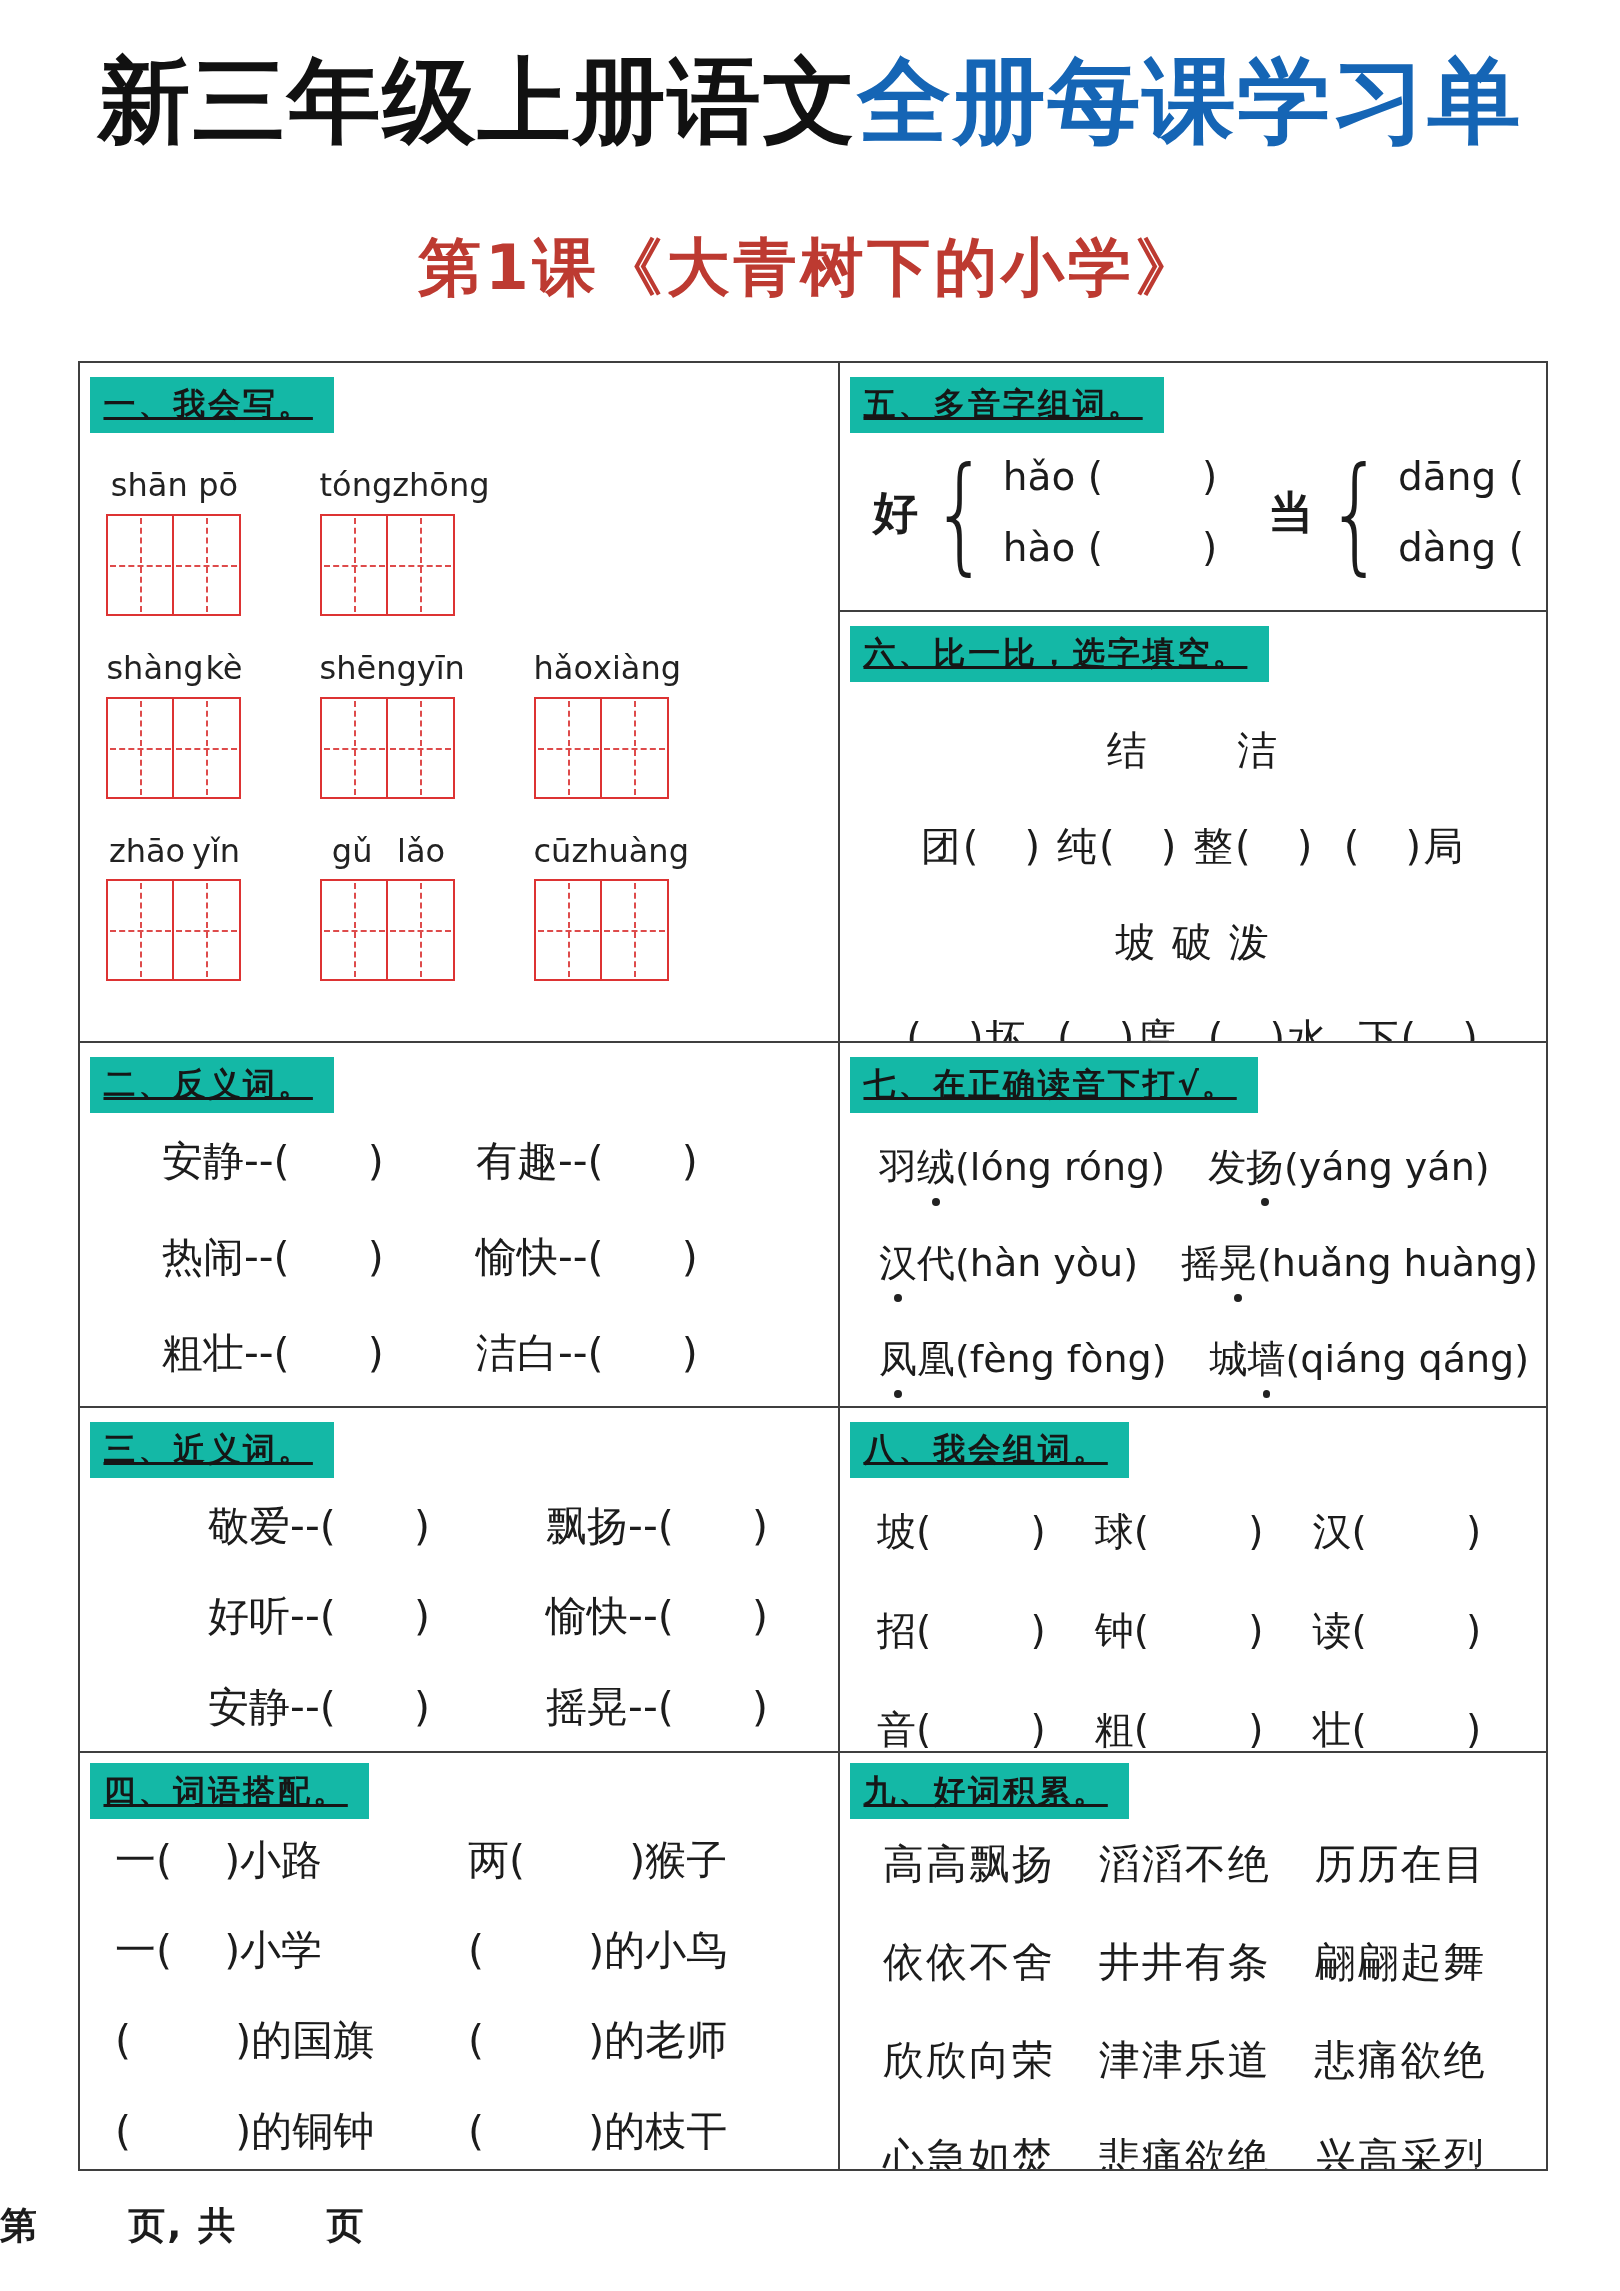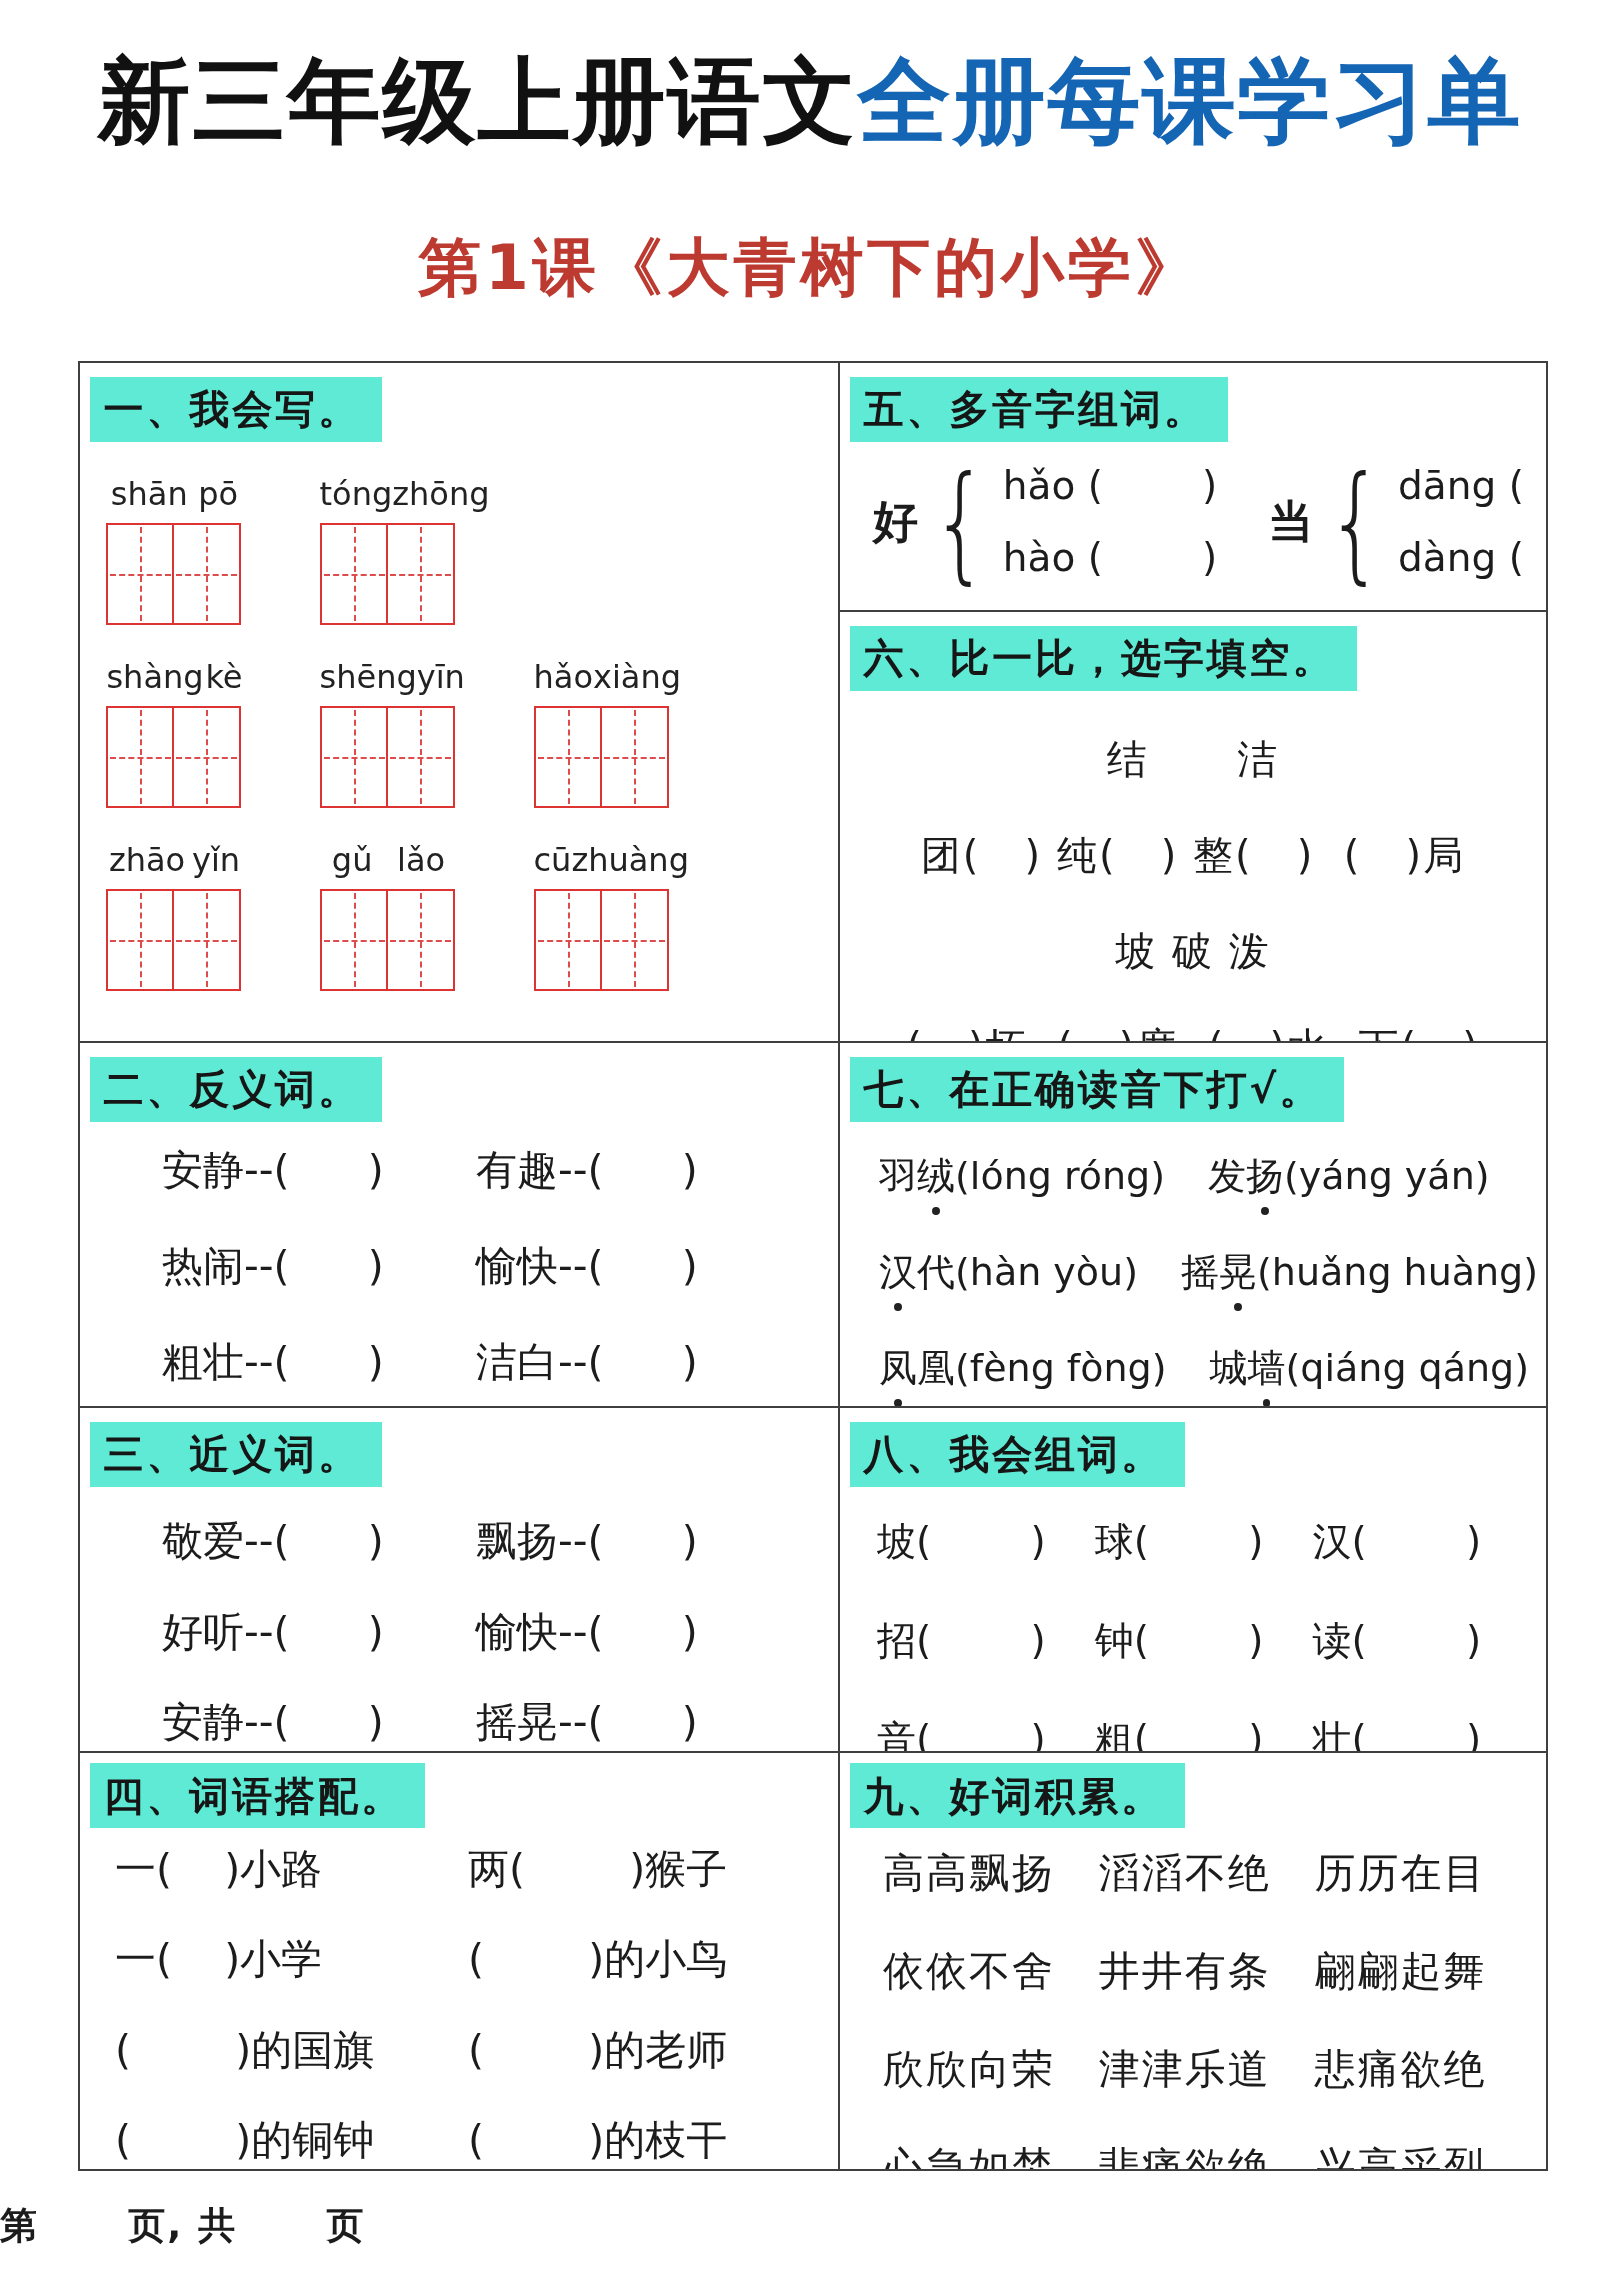--- a/index.html
+++ b/index.html
@@ -17,23 +17,23 @@
   .table {
     position:absolute; left:78px; top:361px; width:1470px; height:1810px;
     border:2.9px solid #3f3f3f; box-sizing:border-box;
     display:grid; grid-template-columns:760px 1fr;
     grid-template-rows:680px 365px 345px 1fr;
   }
   .cell { box-sizing:border-box; overflow:hidden; position:relative; }
   .bR { border-right:2.9px solid #3f3f3f; }
   .bB { border-bottom:2.9px solid #3f3f3f; }
 
-  .hdr { display:inline-block; background:#5eead4; color:#161616;
-    font-size:40px; font-weight:700; line-height:1.15; letter-spacing:2.9px;
-    padding:9.8px 21.6px 9.8px 13.7px; margin:13.7px 0 0 9.8px; }
+  .hdr { display:inline-block; background:#14b8a6; color:#161616;
+    font-size:32px; font-weight:700; line-height:1.15; letter-spacing:2.9px;
+    padding:9.8px 21.6px 9.8px 13.7px; margin:13.7px 0 0 9.8px;text-decoration:underline; }
 
   
   .wrow { display:flex; margin:33px 0 0 25.5px; }
   .wg { width:138px; margin-right:76px; }
   .py { display:flex; justify-content:space-around; font-size:32px; color:#222; margin-bottom:9.8px; white-space:nowrap; }
   .tzg { display:flex; }
   .tcell { position:relative; width:69px; height:102px; border:2.9px solid #dd3333; box-sizing:border-box; background:#fff; }
   .tcell + .tcell { margin-left:-2.9px; }
   .tcell::before { content:""; position:absolute; left:50%; top:2px; bottom:2px; border-left:2px dashed #de4b4b; }
   .tcell::after  { content:""; position:absolute; top:50%; left:2px; right:2px; border-top:2px dashed #de4b4b; }
@@ -239,21 +239,21 @@
         </div>
         <div class="du-row">
           <span class="du-item"><span></span><span class="dot">凤</span><span>凰</span><span>(fèng fòng)</span></span>
           <span class="du-item"><span>城</span><span class="dot">墙</span><span></span><span>(qiáng qáng)</span></span>
         </div>
       </div>
     </div>
 
     <div class="cell bR bB">
       <div class="hdr">三、近义词。</div>
-      <div class="pairs" style="margin-top:28px;">
+      <div class="pairs" style="margin-top:22px;text-align:center;">
         <span>敬爱--(      )</span>
         <span>飘扬--(      )</span>
         <span class="rg" style="margin-top:37px;">好听--(      )</span>
         <span class="rg" style="margin-top:37px;">愉快--(      )</span>
         <span class="rg" style="margin-top:37px;">安静--(      )</span>
         <span class="rg" style="margin-top:37px;">摇晃--(      )</span>
       </div>
     </div>
 
     <div class="cell bB">

